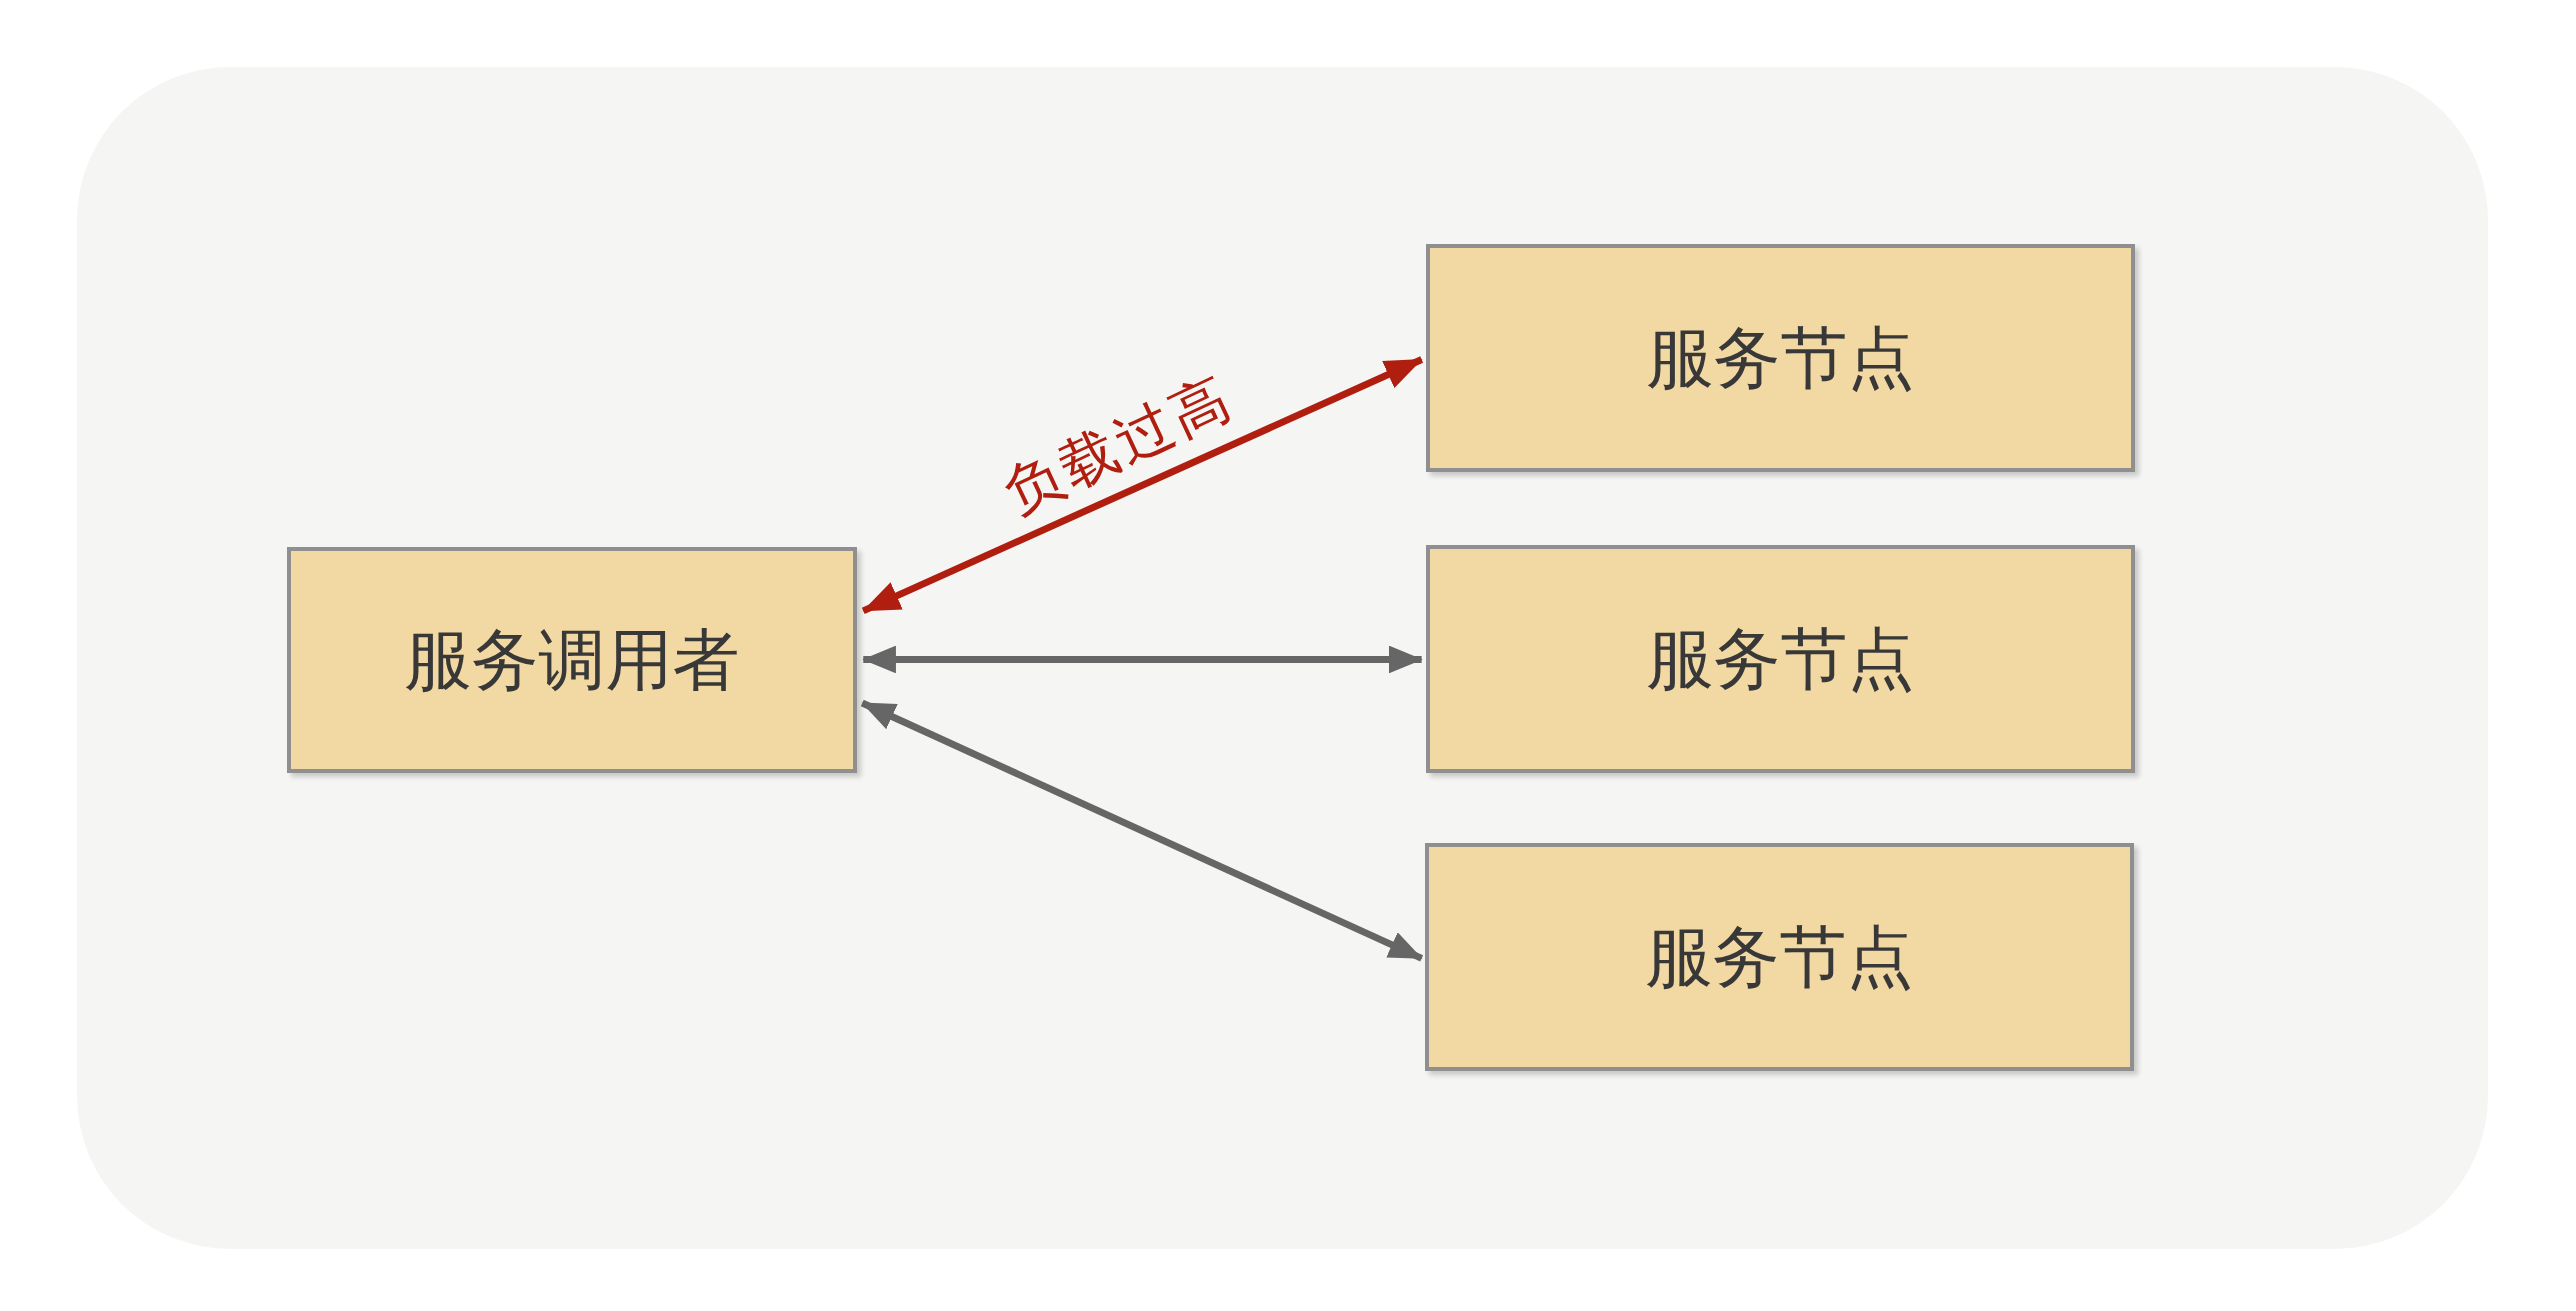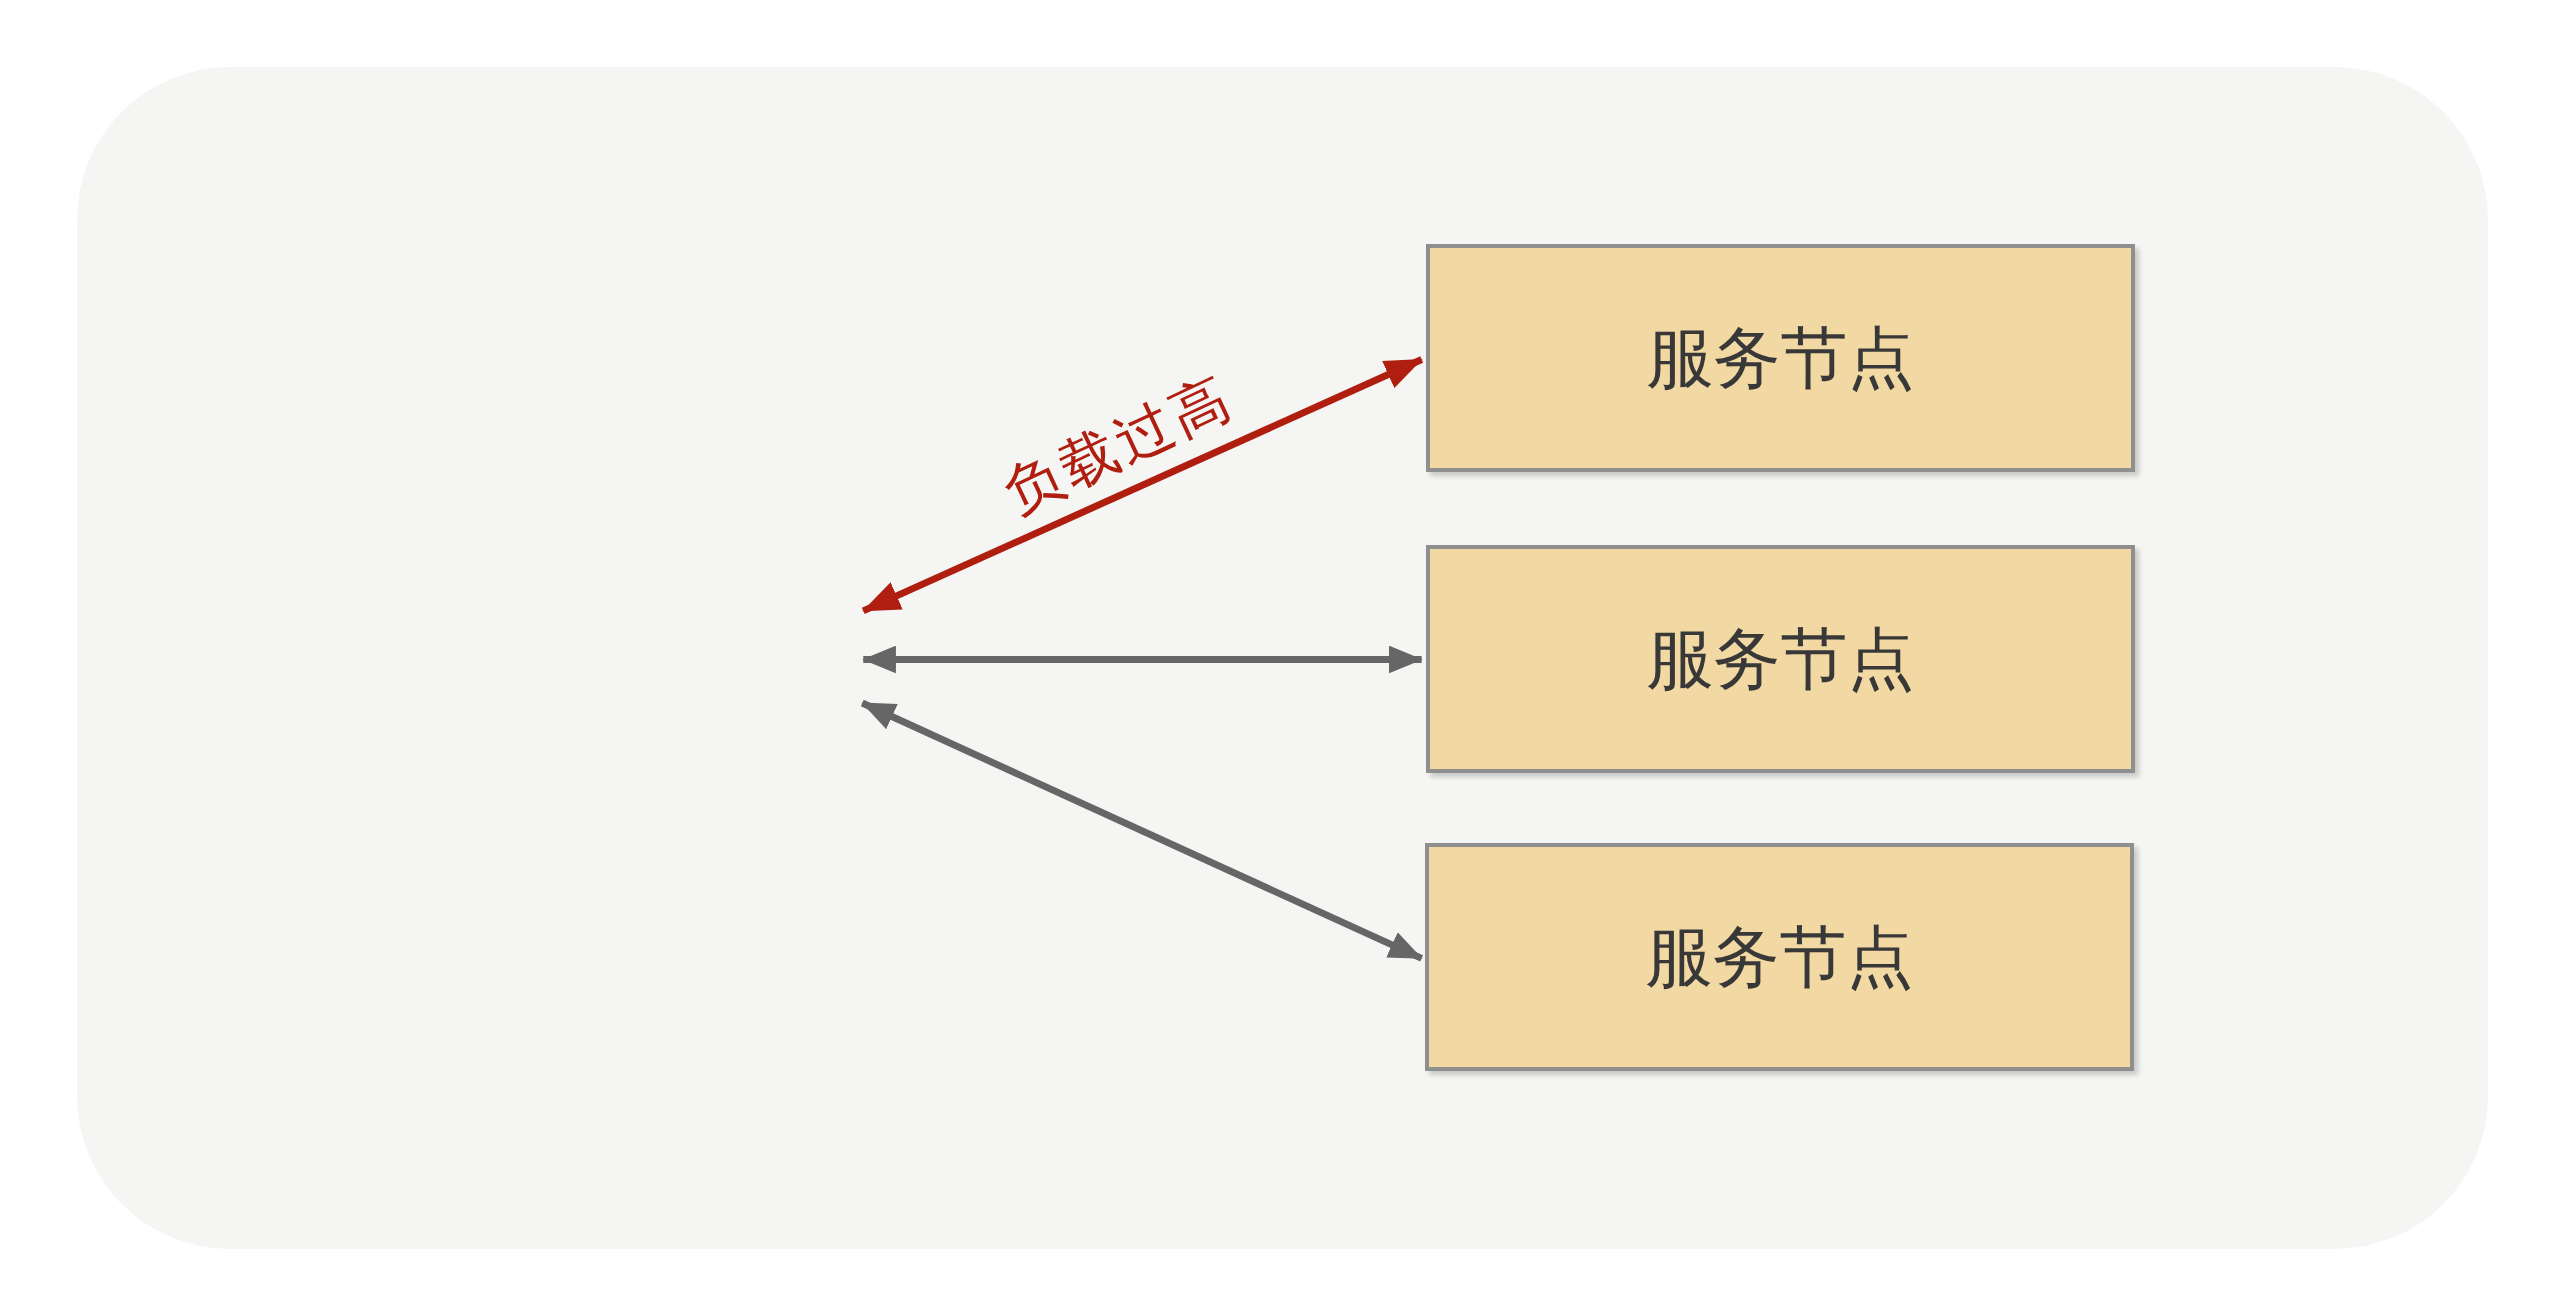--- a/index.html
+++ b/index.html
@@ -89,20 +89,23 @@
       </marker>
     </defs>
 
     <line class="edge-red" x1="872" y1="617" x2="1436" y2="363" marker-start="url(#head-start-red)" marker-end="url(#head-end-red)"></line>
 
     <line class="edge-gray" x1="872" y1="666" x2="1436" y2="666" marker-start="url(#head-start-gray)" marker-end="url(#head-end-gray)"></line>
 
     <line class="edge-gray" x1="871" y1="710" x2="1436" y2="968" marker-start="url(#head-start-gray)" marker-end="url(#head-end-gray)"></line>
   </svg>
 
+  <div class="node" id="node-caller">
+    <span>服务调用者</span>
+  </div>
 
   <div class="node" id="node-overload">
     <span>服务节点</span>
   </div>
 
   <div class="node" id="node-2">
     <span>服务节点</span>
   </div>
 
   <div class="node" id="node-3">

